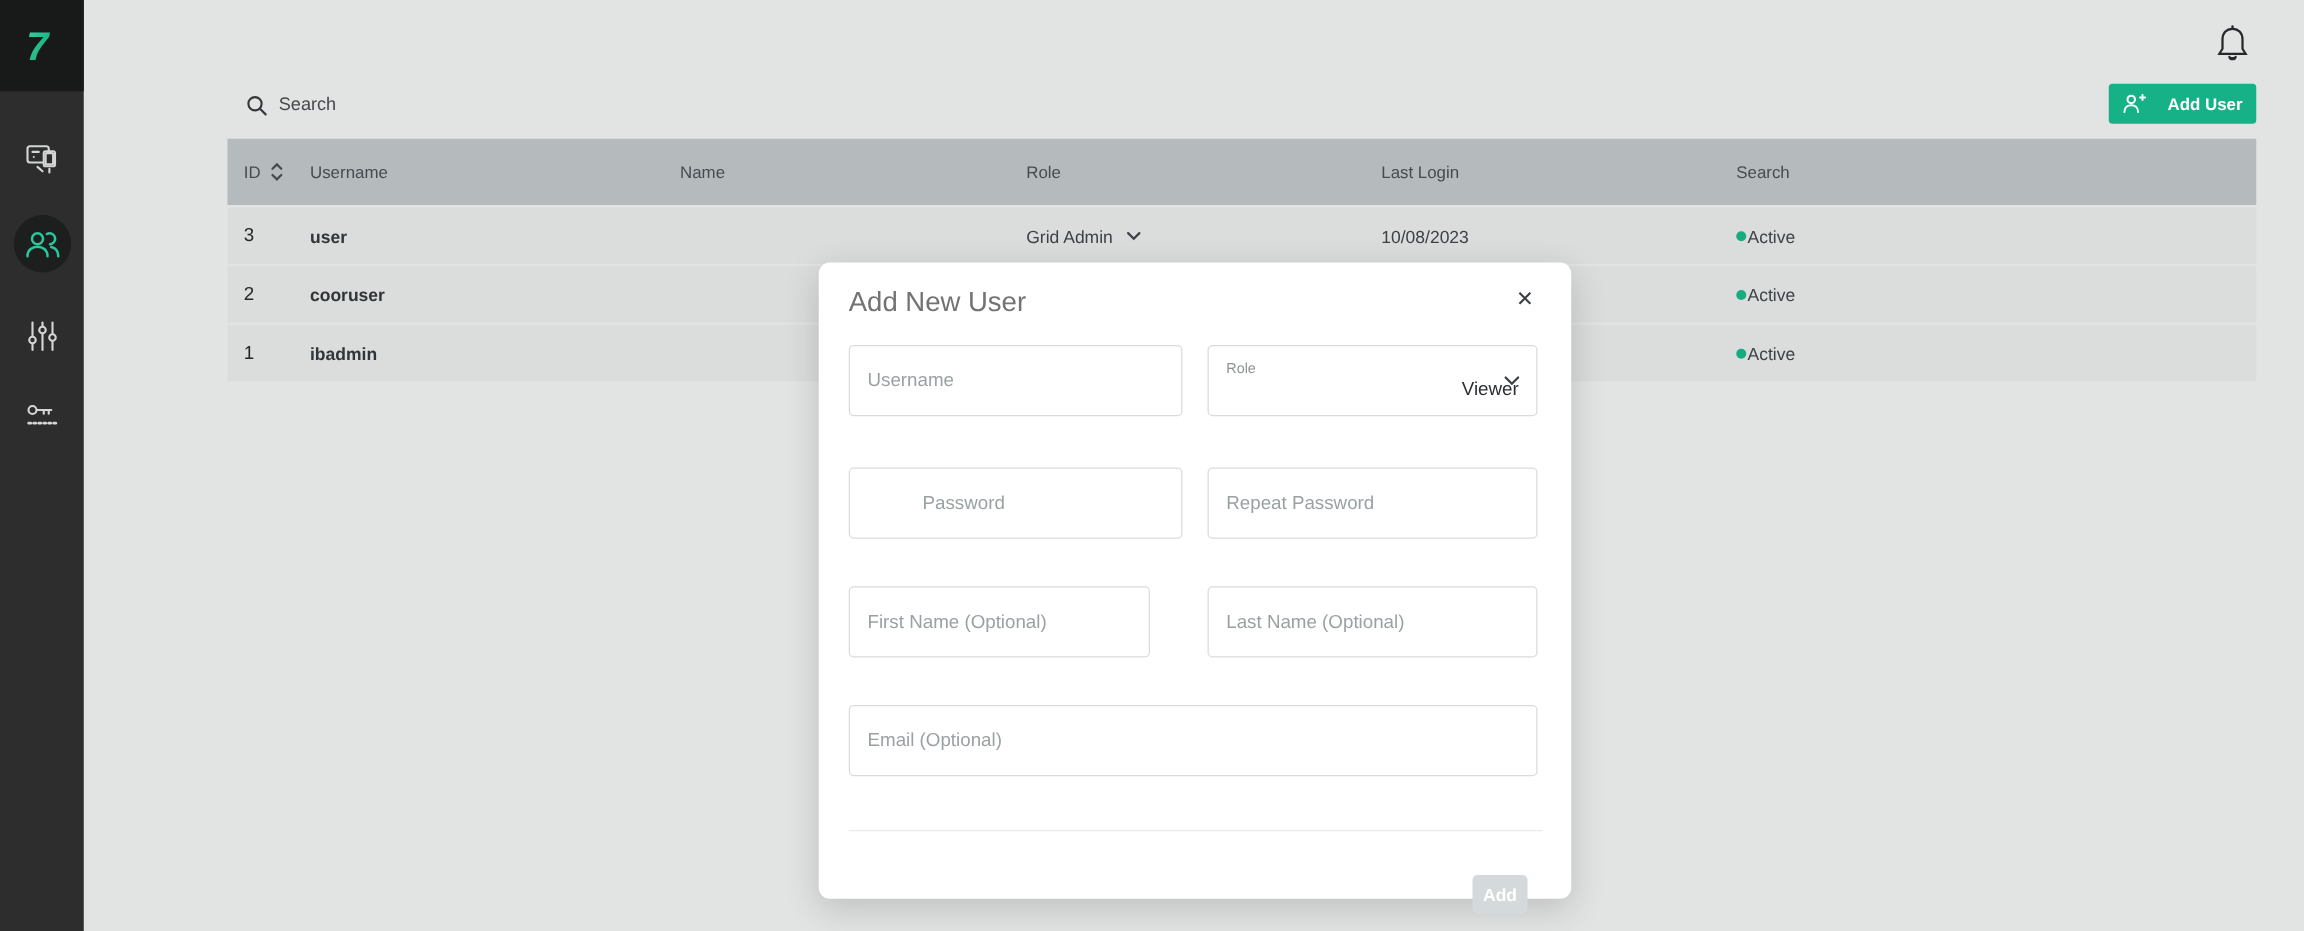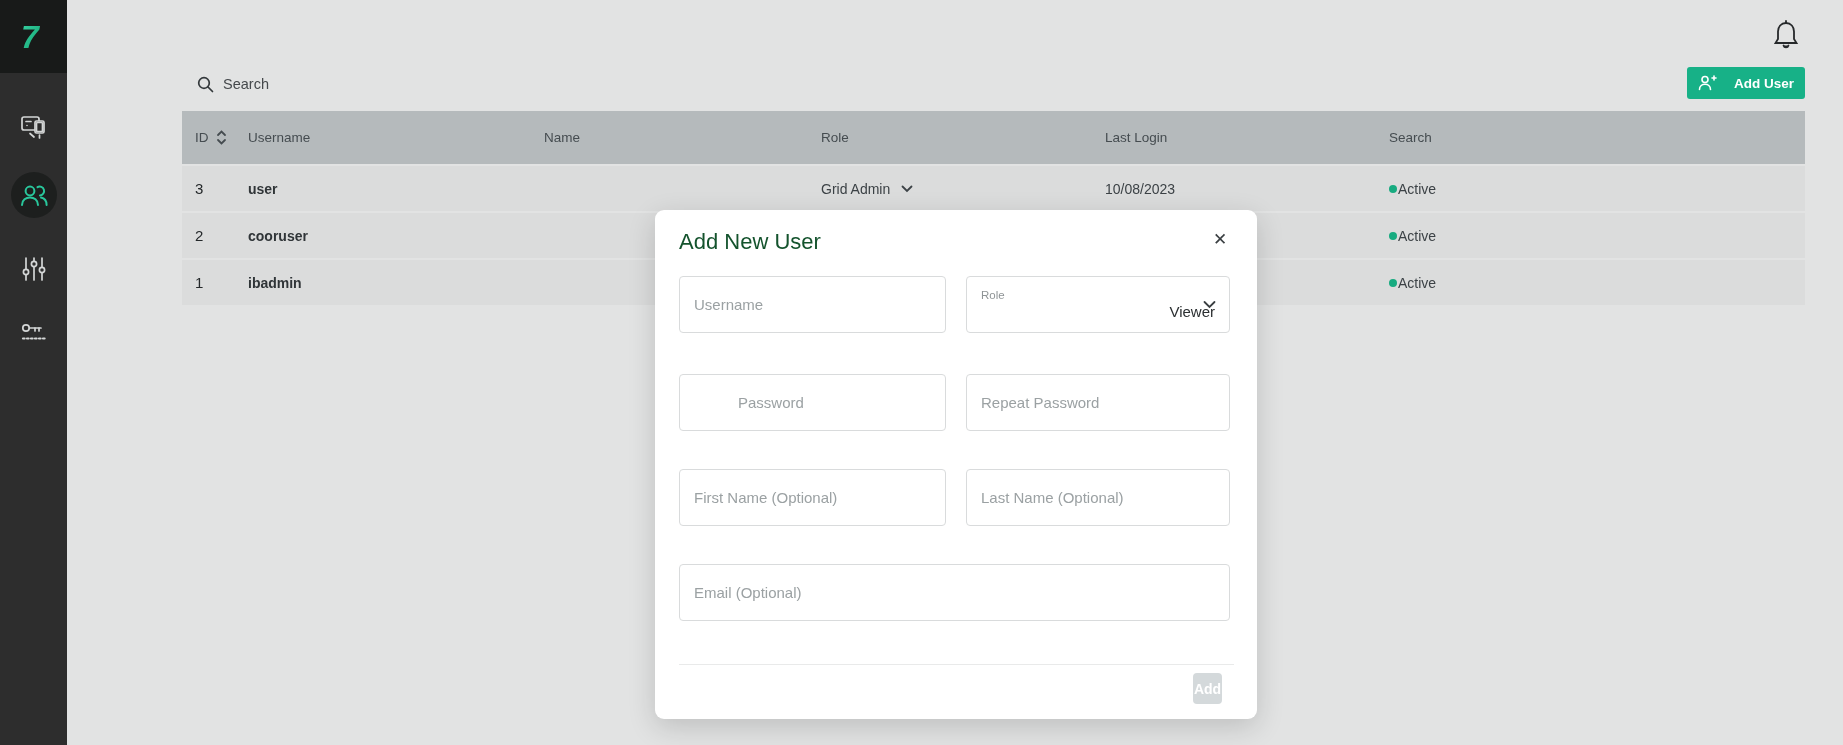--- a/index.html
+++ b/index.html
@@ -35,38 +35,38 @@
   .trow { height:45px; background:#dbdcdc; margin-top:2px; font-size:14px; color:#3c4246; }
   .td.id { font-size:15px; font-weight:500; color:#24282a; }
   .td.username { font-weight:600; color:#303538; }
   .role-select { display:inline-flex; align-items:center; gap:11px; cursor:pointer; }
   .status { display:flex; align-items:center; gap:1px; }
   .dot { width:8px; height:8px; border-radius:50%; }
   .sort-btn { background:none; border:none; cursor:pointer; display:flex; padding:0; }
 
   
   .modal { position:absolute; left:655px; top:210px; width:602px; height:509px; background:#ffffff; border-radius:9px; box-shadow:0 8px 28px rgba(0,0,0,.16); z-index:10; }
-  .modal-title { position:absolute; left:24px; top:19px; font-size:22px; font-weight:500; color:#14532d; }
+  .modal-title { position:absolute; left:24px; top:19px; font-size:22px; font-weight:500; color:#737373; }
   .modal-close { position:absolute; right:24px; top:16px; width:26px; height:26px; background:none; border:none; font-size:17px; color:#3a3f42; cursor:pointer; }
   .field { position:absolute; height:57px; border:1px solid #d9dbdc; border-radius:4px; background:#fff; }
   .field input { width:100%; height:100%; border:none; outline:none; background:transparent; padding:0 14px; font-size:15px; color:#2b2f31; font-family:inherit; }
   .field input::placeholder { color:#9ba1a3; opacity:1; }
   .f-r1c1 { left:24px;  top:66px;  width:267px; }
   .f-r1c2 { left:311px; top:66px;  width:264px; }
   .f-r2c1 { left:24px;  top:164px; width:267px;padding-left:44px; }
   .f-r2c2 { left:311px; top:164px; width:264px; }
-  .f-r3c1 { left:24px;  top:259px; width:267px; }
+  .f-r3c1 { left:24px;  top:259px; width:241px; }
   .f-r3c2 { left:311px; top:259px; width:264px; }
   .f-r4c1 { left:24px;  top:354px; width:551px; }
   .select-field { cursor:pointer; padding:8px 14px; display:flex; flex-direction:column; justify-content:center; gap:2px; }
   .select-field .sm-label { font-size:11.5px; color:#8f9496; }
   .select-field .value { font-size:15px; color:#2b2f31;text-align:right; }
   .select-field svg { position:absolute; right:13px; top:50%; transform:translateY(-50%); }
   .modal-divider { position:absolute; left:24px; right:23px; top:454px; height:1px; background:#e9eaea; }
-  .add-btn { position:absolute; left:523px; top:463px; width:29px; height:31px; border:none; border-radius:4px; background:#d4d9db; color:#ffffff; font-size:14px; font-weight:700; font-family:inherit; cursor:default;margin-left:15px; }
+  .add-btn { position:absolute; left:523px; top:490px; width:44px; height:31px; border:none; border-radius:4px; background:#d4d9db; color:#ffffff; font-size:14px; font-weight:700; font-family:inherit; cursor:default; }
 </style>
 </head>
 <body>
 
 <div id="app">
 
   <nav class="sidebar">
     <div class="logo-block">
       <svg width="40" height="40" viewBox="0 0 40 40">
         <defs>

